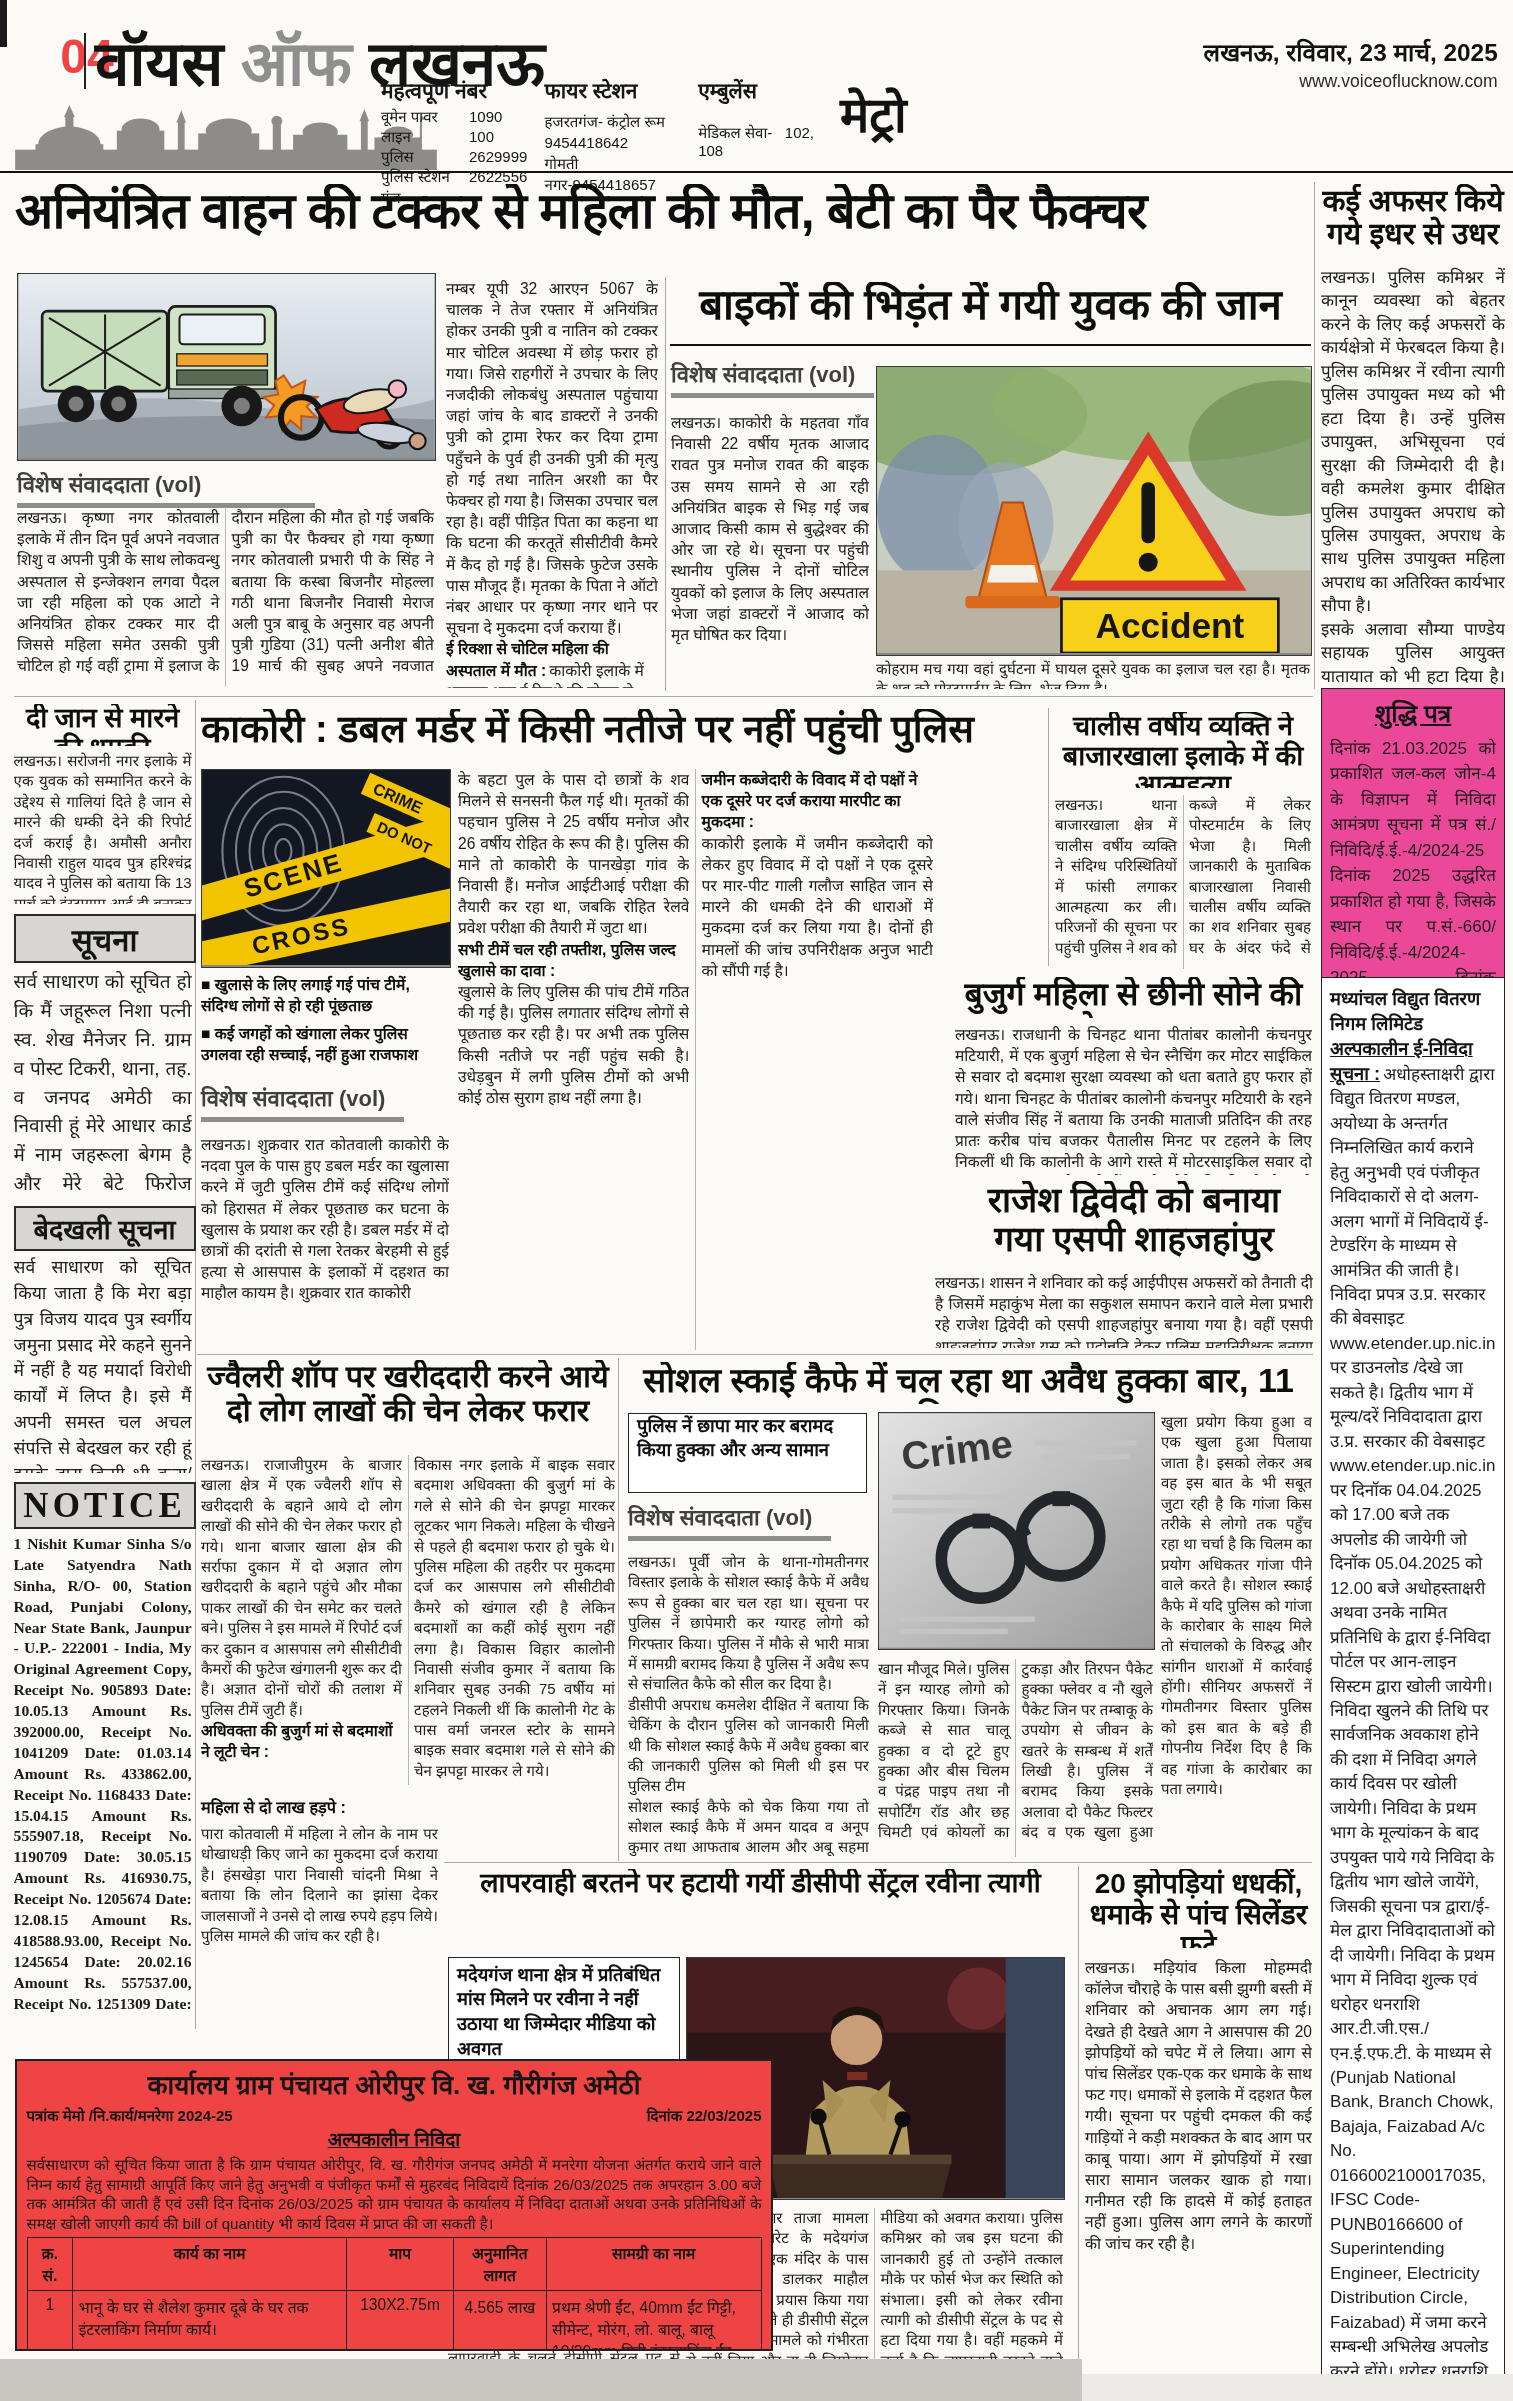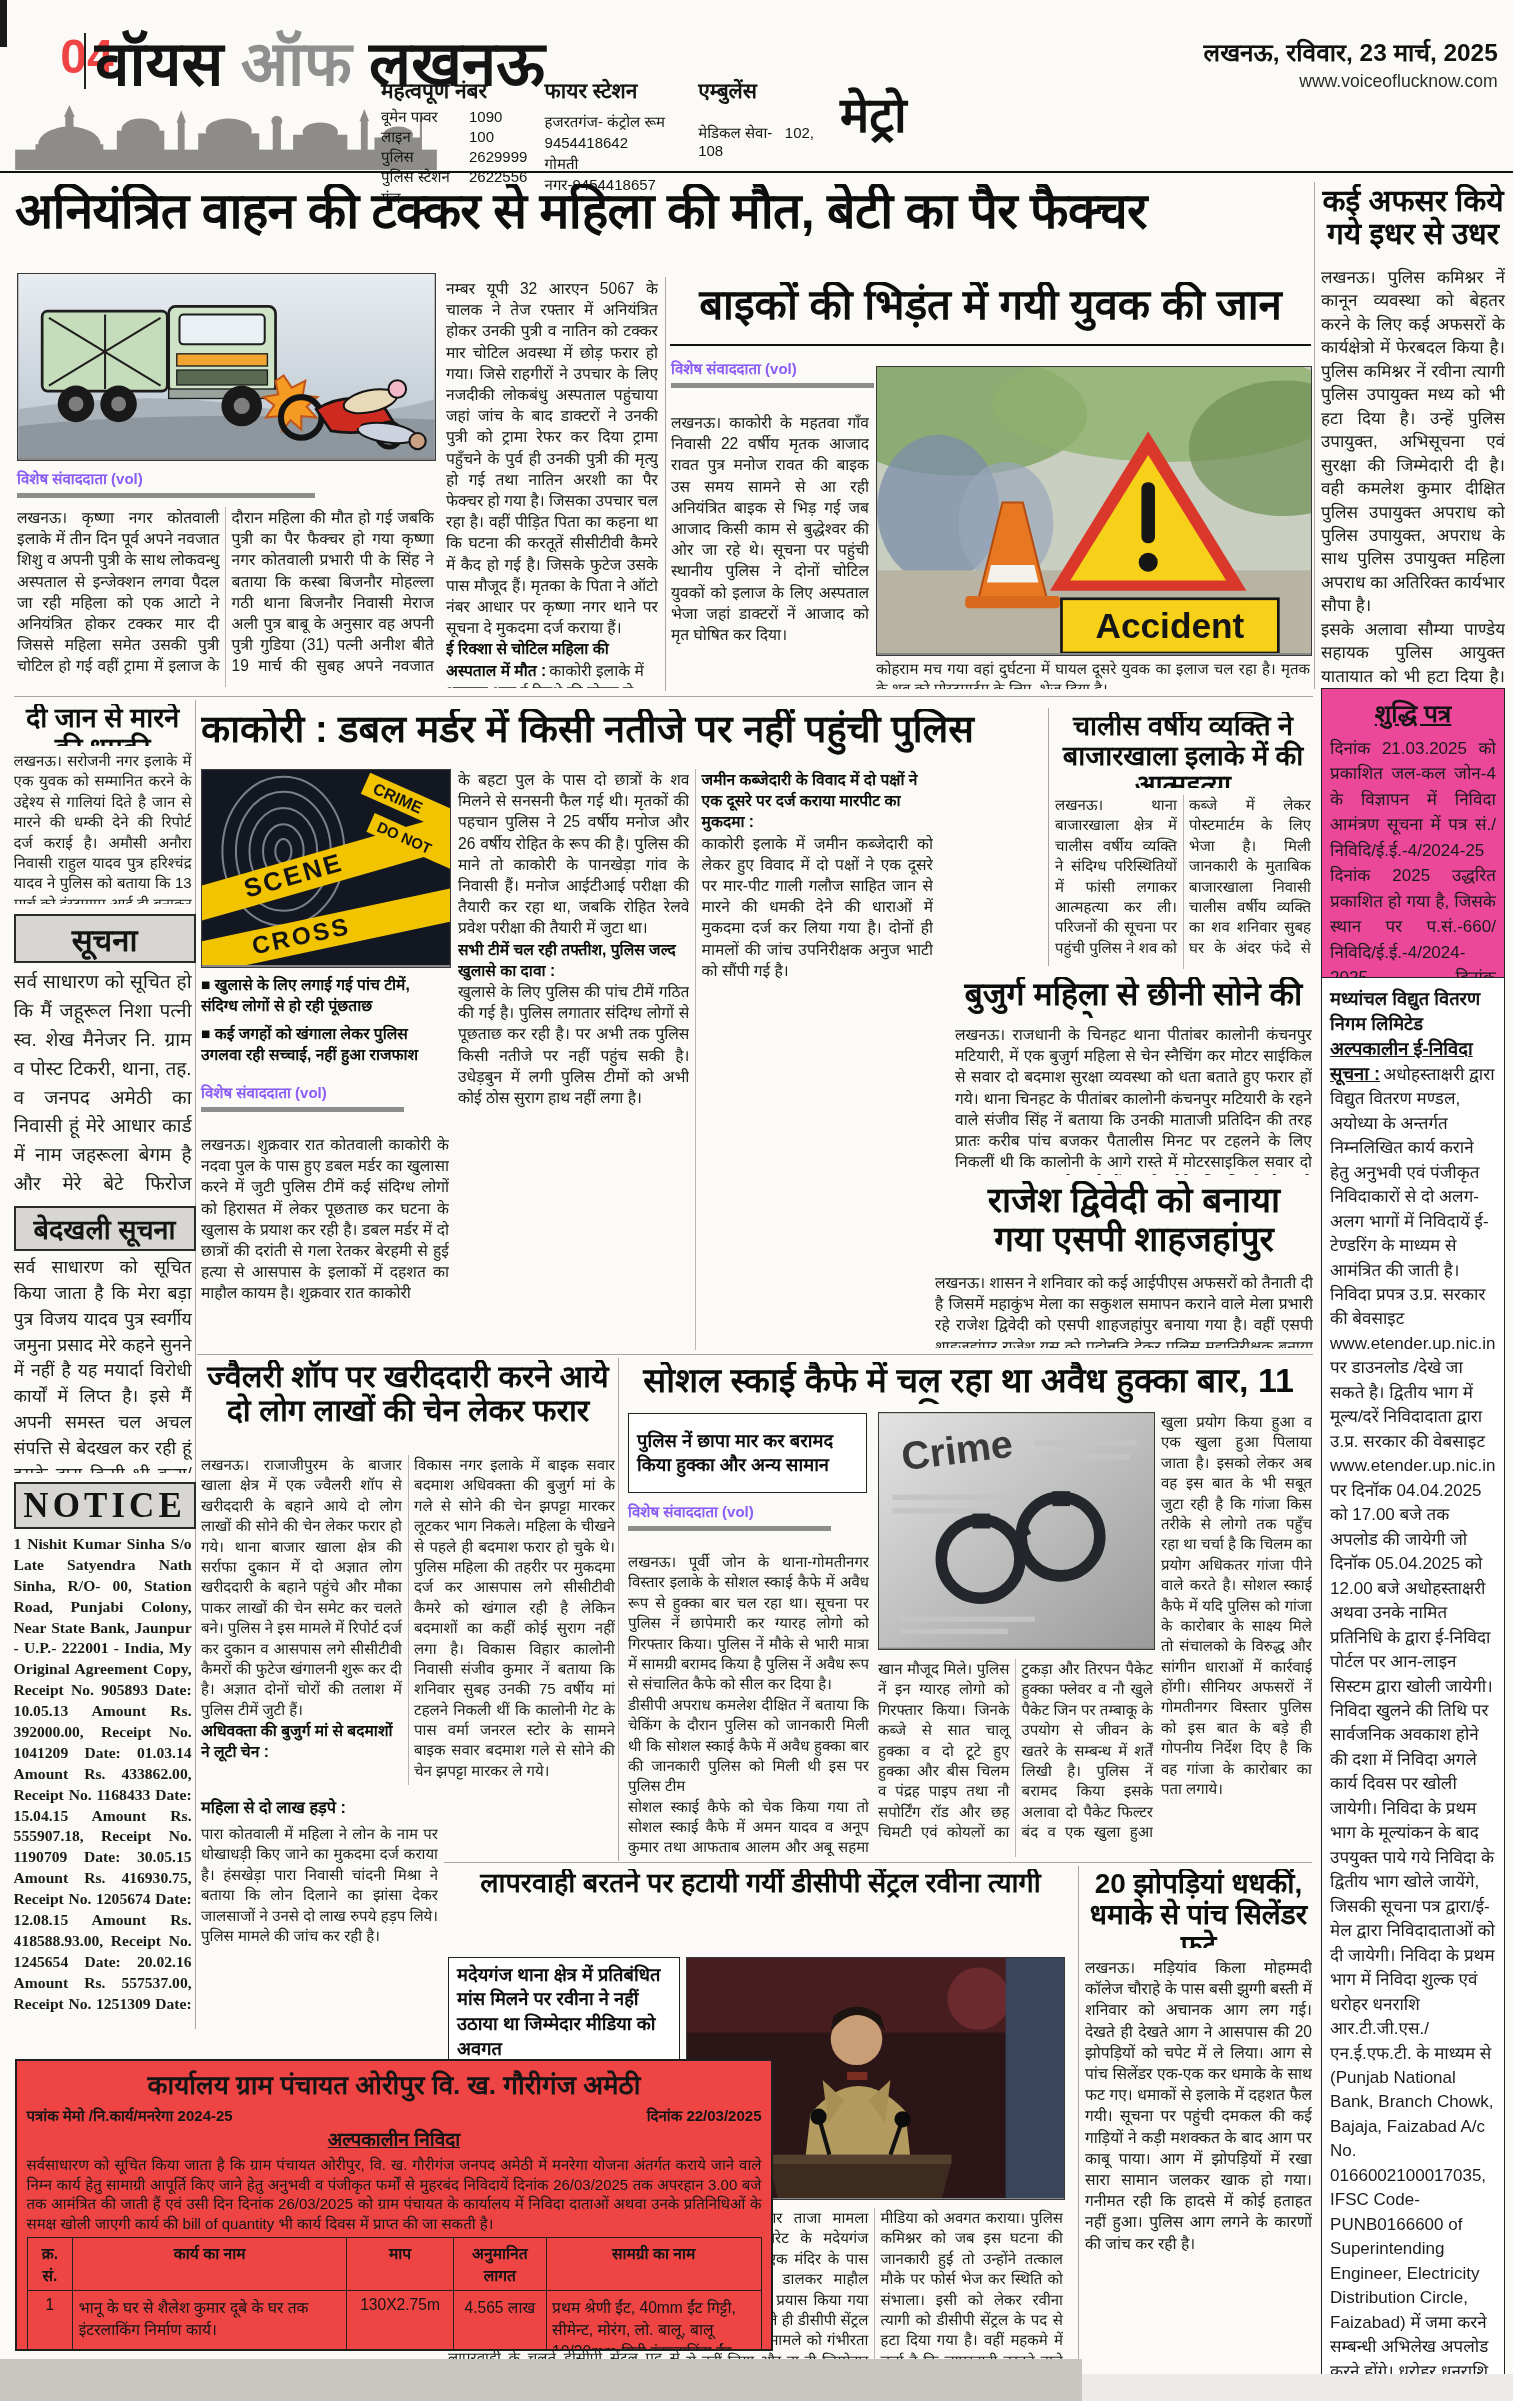--- a/index.html
+++ b/index.html
@@ -6,21 +6,21 @@
   #page{
     position:relative;width:1514px;height:2401px;background:#fbfaf6;
     font-family:"Liberation Sans","DejaVu Sans",sans-serif;color:#151515;
     overflow:hidden;
   }
   .abs{position:absolute;}
   .hd{font-weight:800;color:#0d0d0d;line-height:1.1;text-align:center;}
   .hd-left{font-weight:800;color:#0d0d0d;line-height:1.1;text-align:left;}
   .body-txt{font-size:15.6px;line-height:1.36;text-align:justify;color:#1b1b1b;overflow:hidden;white-space:pre-line;}
   .cols2{column-count:2;column-gap:12.2px;column-rule:0.7px solid #b8b6b2;}
-  .byline{font-size:15px;font-weight:700;color:#8b5cf6;}
+  .byline{font-size:22px;font-weight:700;color:#404040;}
   .byline-bar{height:4.7px;background:#8d8d8d;margin-top:5.4px;}
   .notice-box{border:2px solid #2b2b2b;background:#d8d6d2;display:flex;align-items:center;justify-content:center;font-weight:800;color:#141414;}
   .vrule{width:0.7px;background:#a9a7a2;position:absolute;}
   .hrule{height:0.7px;background:#a9a7a2;position:absolute;}
   .photo{border:0.7px solid #3a3a3a;background:#888;}
   .infobox{border:1.4px solid #222;background:#fff;}
   .subhead{font-weight:800;color:#0e0e0e;}
   .serif{font-family:"Liberation Serif","DejaVu Serif",serif;}
   .prewrap{white-space:pre-line;}
   svg text{font-family:"Liberation Sans","DejaVu Sans",sans-serif;}
@@ -292,21 +292,21 @@
     <div class="body-txt" style="height:auto;font-size:15px;">लखनऊ। राजाजीपुरम के बाजार खाला क्षेत्र में एक ज्वैलरी शॉप से खरीददारी के बहाने आये दो लोग लाखों की सोने की चेन लेकर फरार हो गये। थाना बाजार खाला क्षेत्र की सर्राफा दुकान में दो अज्ञात लोग खरीददारी के बहाने पहुंचे और मौका पाकर लाखों की चेन समेट कर चलते बने। पुलिस ने इस मामले में रिपोर्ट दर्ज कर दुकान व आसपास लगे सीसीटीवी कैमरों की फुटेज खंगालनी शुरू कर दी है। अज्ञात दोनों चोरों की तलाश में पुलिस टीमें जुटी हैं।</div>
     <div class="subhead" style="font-size:15.6px;line-height:1.36;">अधिवक्ता की बुजुर्ग मां से बदमाशों ने लूटी चेन :</div>
     <div class="body-txt" style="height:auto;font-size:15px;">विकास नगर इलाके में बाइक सवार बदमाश अधिवक्ता की बुजुर्ग मां के गले से सोने की चेन झपट्टा मारकर लूटकर भाग निकले। महिला के चीखने से पहले ही बदमाश फरार हो चुके थे। पुलिस महिला की तहरीर पर मुकदमा दर्ज कर आसपास लगे सीसीटीवी कैमरे को खंगाल रही है लेकिन बदमाशों का कहीं कोई सुराग नहीं लगा है। विकास विहार कालोनी निवासी संजीव कुमार नें बताया कि शनिवार सुबह उनकी 75 वर्षीय मां टहलने निकली थीं कि कालोनी गेट के पास वर्मा जनरल स्टोर के सामने बाइक सवार बदमाश गले से सोने की चेन झपट्टा मारकर ले गये।</div>
   </div>
   <div class="abs subhead" style="left:201px;top:1796px;width:237px;font-size:16.3px;">महिला से दो लाख हड़पे :</div>
   <div class="abs body-txt" style="left:201px;top:1824px;width:237px;height:182px;font-size:15px;">पारा कोतवाली में महिला ने लोन के नाम पर धोखाधड़ी किए जाने का मुकदमा दर्ज कराया है। हंसखेड़ा पारा निवासी चांदनी मिश्रा ने बताया कि लोन दिलाने का झांसा देकर जालसाजों ने उनसे दो लाख रुपये हड़प लिये। पुलिस मामले की जांच कर रही है।</div>
 
   <div class="vrule" style="left:618px;top:1358px;height:503px;"></div>
   <div class="abs hd" style="left:625px;top:1362px;width:687px;height:42px;font-size:34px;overflow:hidden;">सोशल स्काई कैफे में चल रहा था अवैध हुक्का बार, 11 गिरफ्तार</div>
 
-  <div class="abs infobox" style="left:628px;top:1413px;width:239px;height:80px;display:flex;align-items:center;padding:0 8.1px;box-sizing:border-box;">
+  <div class="abs infobox" style="left:628px;top:1413px;width:239px;height:80px;display:flex;align-items:flex-start;padding:0 8.1px;box-sizing:border-box;">
     <div class="subhead" style="font-size:18.3px;line-height:1.3;">पुलिस नें छापा मार कर बरामद किया हुक्का और अन्य सामान</div>
   </div>
   <div class="abs" style="left:628px;top:1501px;width:203px;">
     <div class="byline">विशेष संवाददाता (vol)</div>
     <div class="byline-bar"></div>
   </div>
   <div class="abs body-txt" style="left:628px;top:1552px;width:241px;height:305px;font-size:15px;">लखनऊ। पूर्वी जोन के थाना-गोमतीनगर विस्तार इलाके के सोशल स्काई कैफे में अवैध रूप से हुक्का बार चल रहा था। सूचना पर पुलिस नें छापेमारी कर ग्यारह लोगो को गिरफ्तार किया। पुलिस नें मौके से भारी मात्रा में सामग्री बरामद किया है पुलिस नें अवैध रूप से संचालित कैफे को सील कर दिया है।
 डीसीपी अपराध कमलेश दीक्षित नें बताया कि चेकिंग के दौरान पुलिस को जानकारी मिली थी कि सोशल स्काई कैफे में अवैध हुक्का बार की जानकारी पुलिस को मिली थी इस पर पुलिस टीम
 सोशल स्काई कैफे को चेक किया गया तो सोशल स्काई कैफे में अमन यादव व अनूप कुमार तथा आफताब आलम और अबू सहमा व मो०</div>
 

